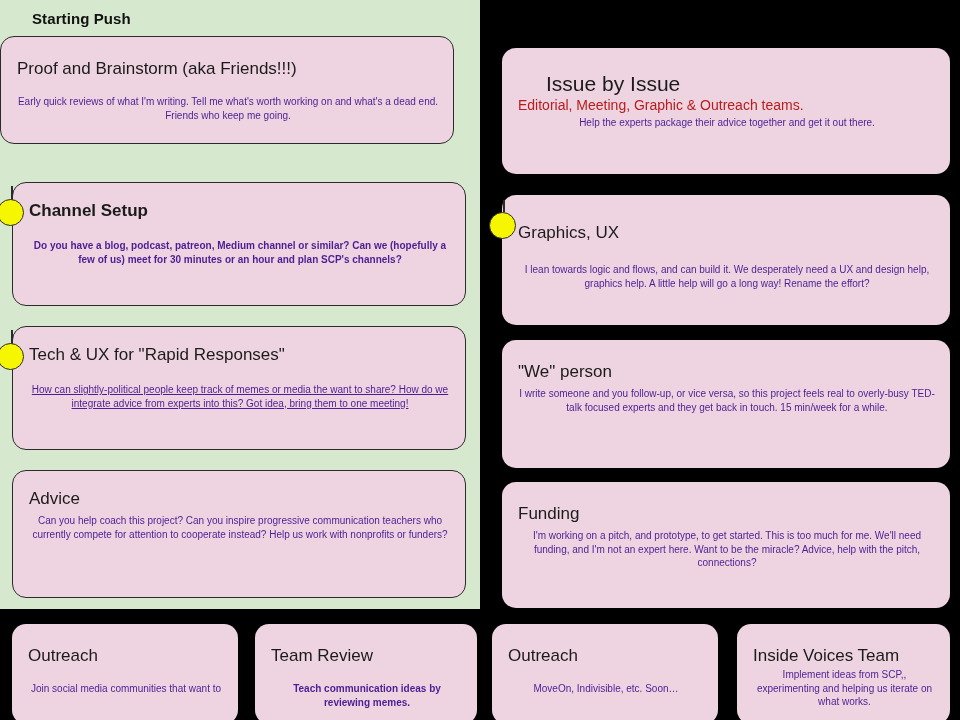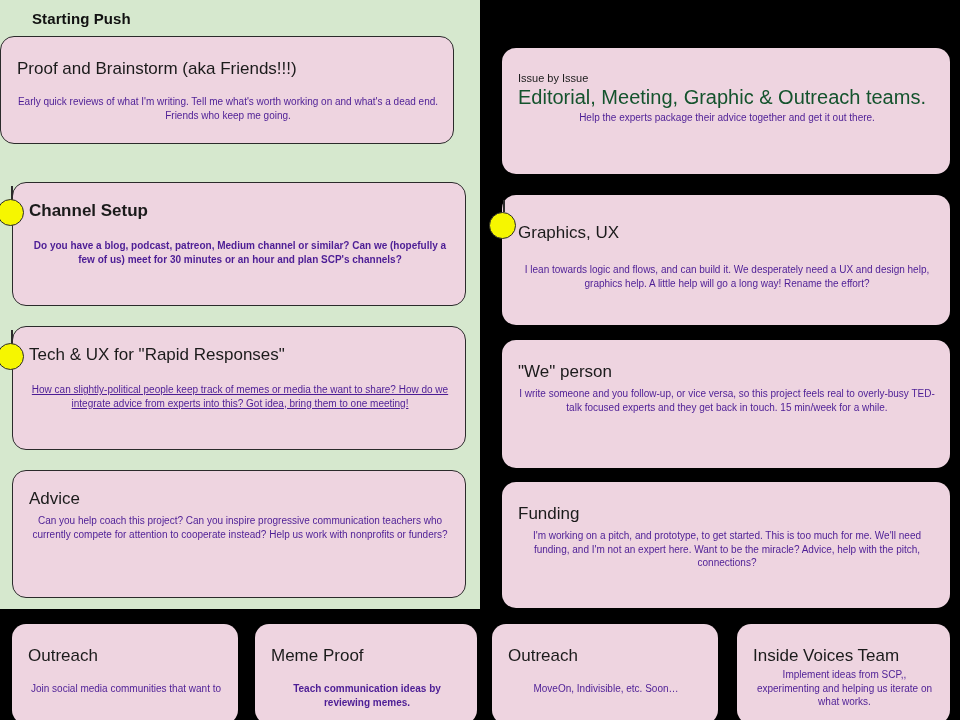--- a/index.html
+++ b/index.html
@@ -43,25 +43,26 @@
   }
   .card.noborder { border: none; }
 
   .card-title {
     font-size: 17px;
     color: #1b1b1b;
     line-height: 1.18;
     white-space: pre-line;
   }
   .card-title.big {
-    font-size: 11px;
+    font-size: 21px;
+    margin-left: 28px;
   }
   .card-subtitle {
-    font-size: 20px;
-    color: #14532d;
+    font-size: 14px;
+    color: #b91c1c;
     line-height: 1.2;
   }
   .card-body {
     font-size: 10px;
     color: #4c1d95;
     line-height: 1.35;
     margin-top: 14px;
     text-align: center;
   }
   .card-body.tight { margin-top: 2px; }
@@ -133,21 +134,21 @@
     <div class="card-title" style="margin-top:12px;">Funding</div>
     <div class="card-body snug">I'm working on a pitch, and prototype, to get started. This is too much for me. We'll need funding, and I'm not an expert here. Want to be the miracle? Advice, help with the pitch, connections?</div>
   </div>
 
   <div class="card noborder" style="left:12px; top:624px; width:226px; height:100px;">
     <div class="card-title" style="margin-top:12px;">Outreach</div>
     <div class="card-body" style="margin-top:16px;">Join social media communities that want to</div>
   </div>
 
   <div class="card noborder" style="left:255px; top:624px; width:222px; height:100px;">
-    <div class="card-title" style="margin-top:12px;">Meme Proof</div>
+    <div class="card-title" style="margin-top:12px;">Team Review</div>
     <div class="card-body" style="margin-top:16px;font-weight:bold;">Teach communication ideas by reviewing memes.</div>
   </div>
 
   <div class="card noborder" style="left:492px; top:624px; width:226px; height:100px;">
     <div class="card-title" style="margin-top:12px;">Outreach</div>
     <div class="card-body" style="margin-top:16px;">MoveOn, Indivisible, etc. Soon…</div>
   </div>
 
   <div class="card noborder" style="left:737px; top:624px; width:213px; height:100px;">
     <div class="card-title" style="margin-top:12px;">Inside Voices Team</div>

